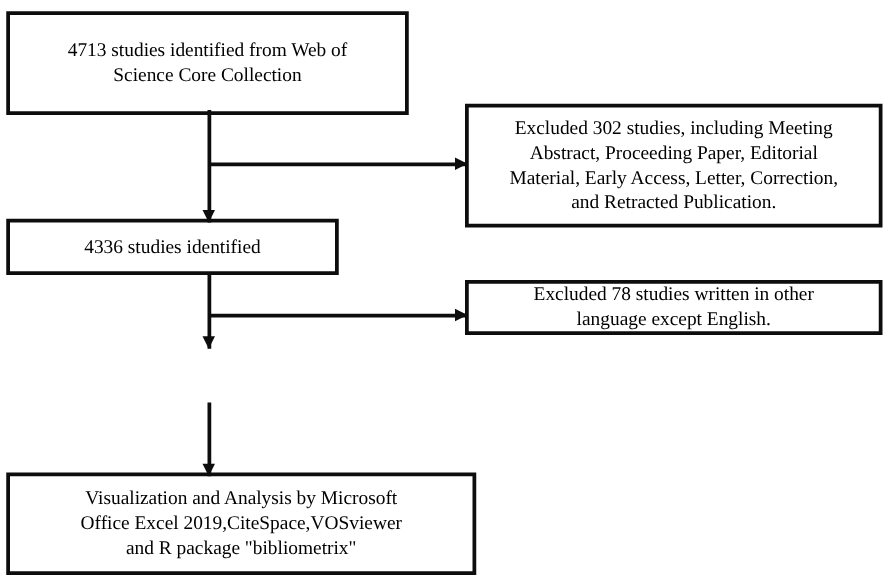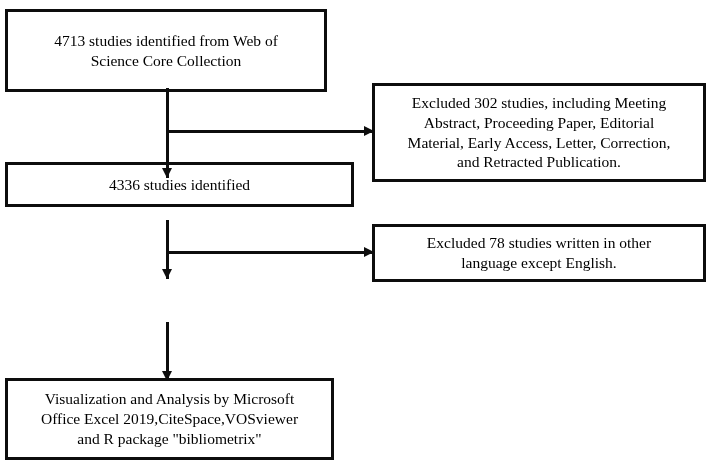--- a/index.html
+++ b/index.html
@@ -29,27 +29,27 @@
     justify-content: center;
     text-align: center;
     line-height: 1.28;
     font-size: 15.5px;
     padding: 2px 8px;
     white-space: pre-line;
   }
 
   
   .n1 { left: 5px;  top: 9px;   width: 322px; height: 83px; }
-  .n2 { left: 5px;  top: 162px; width: 349px; height: 45px; }
+  .n2 { left: 5px;  top: 175px; width: 266px; height: 45px; }
   .n3 { left: 5px;  top: 276px; width: 322px; height: 46px; }
-  .n4 { left: 5px;  top: 378px; width: 329px; height: 82px; }
+  .n4 { left: 5px;  top: 378px; width: 376px; height: 82px; }
 
   
   .e1 { left: 372px; top: 83px;  width: 334px; height: 99px; }
-  .e2 { left: 372px; top: 224px; width: 334px; height: 58px; }
+  .e2 { left: 372px; top: 224px; width: 334px; height: 44px; }
 
   
   .conn {
     position: absolute;
     background: #0d0d0d;
   }
   
   .v-seg { width: 3px; }
   
   .h-seg { height: 3px; }

